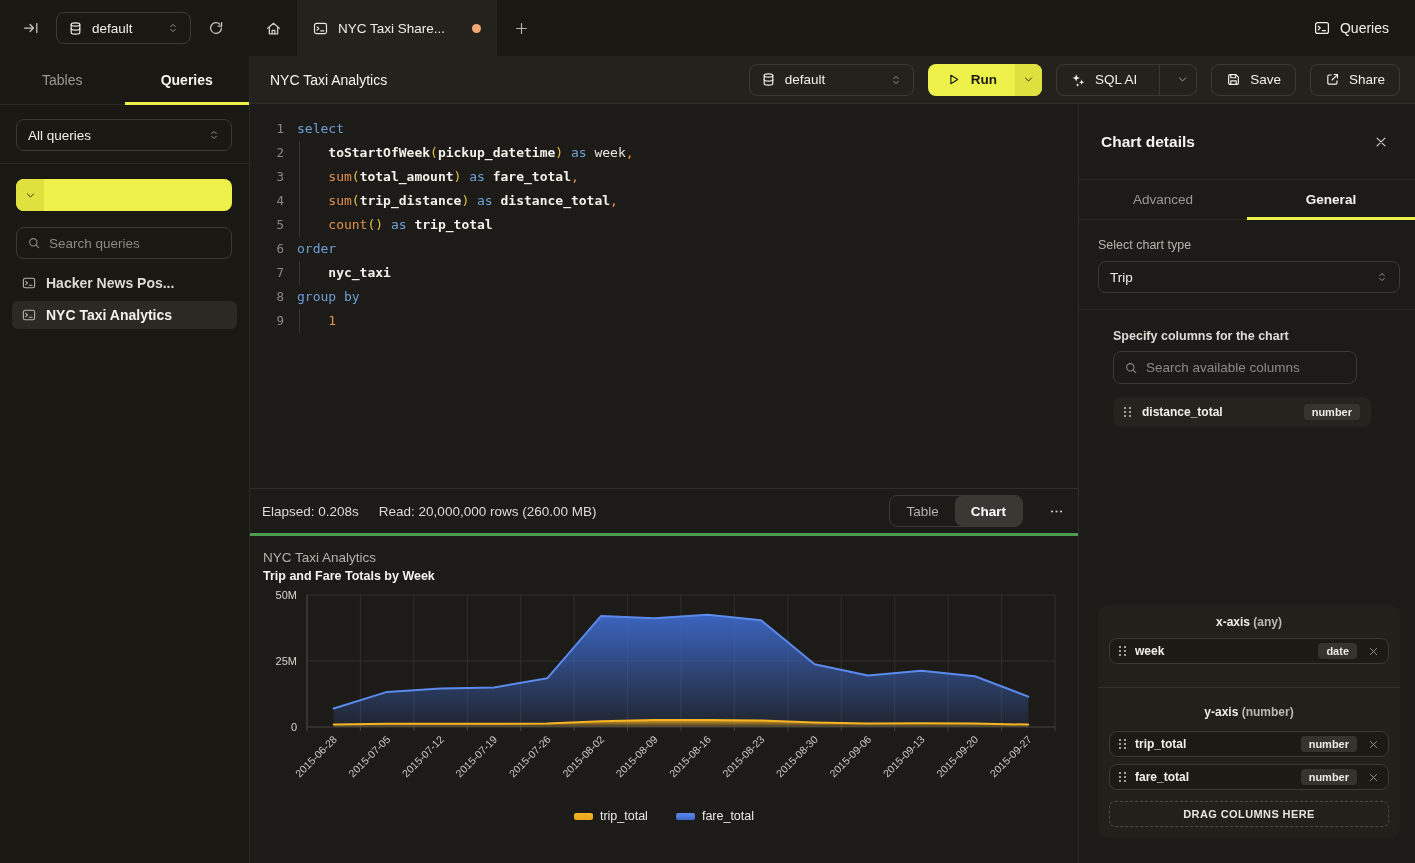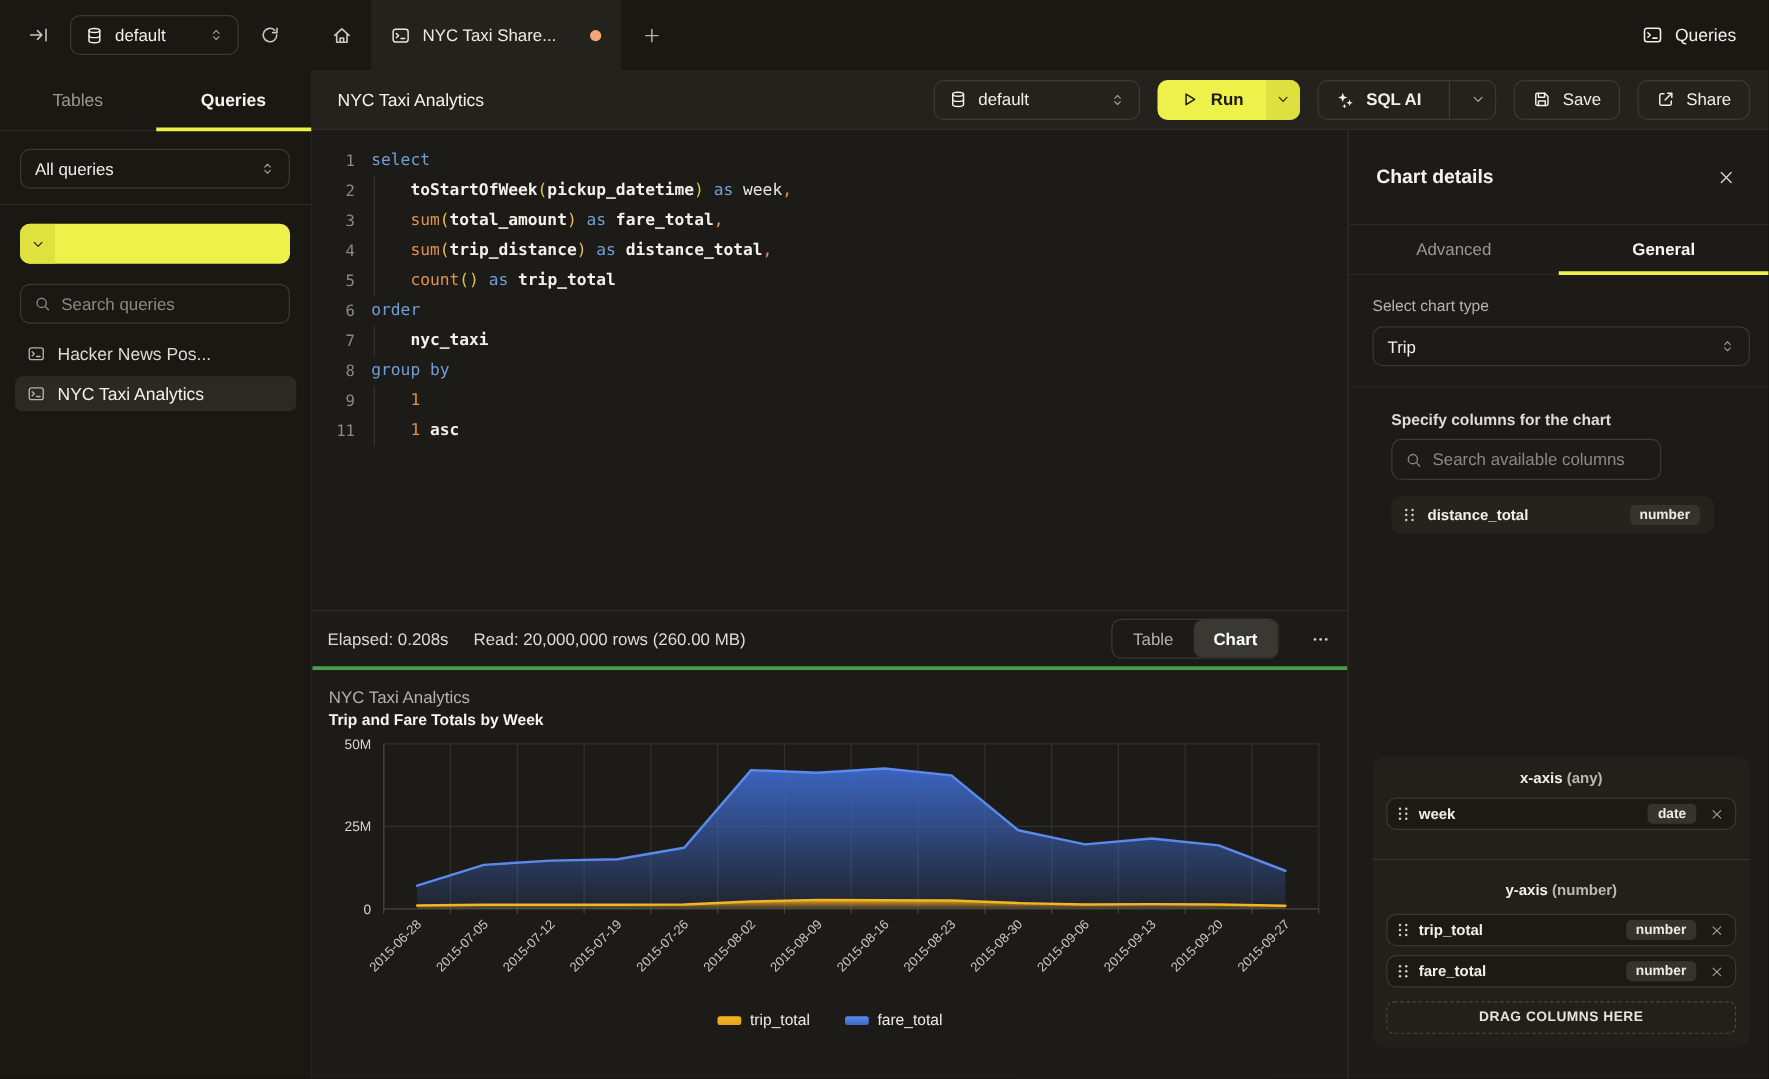--- a/index.html
+++ b/index.html
@@ -37,38 +37,38 @@
   .new-query{position:absolute;top:123px;left:16px;width:216px;height:32px;border-radius:8px;overflow:hidden;
              display:flex;background:#eff14b;color:#191910;font-weight:600;cursor:pointer;}
   .nq-main{flex:1;display:flex;align-items:center;justify-content:center;gap:9px;font-size:13.5px;}
   .nq-chev{width:28px;background:#dfe23e;display:flex;align-items:center;justify-content:center;}
   .search-box{height:32px;border:1px solid #3a3933;border-radius:8px;display:flex;align-items:center;gap:8px;
               padding:0 10px;box-sizing:border-box;color:#8b8a82;}
   .search-box input{border:none;outline:none;background:transparent;color:#e8e7e1;font-family:inherit;
                     font-size:13.5px;width:100%;padding:0;}
   .search-box input::placeholder{color:#8b8a82;}
   .search-queries{position:absolute;top:171px;left:16px;width:216px;box-sizing:border-box;}
-  .query-list{position:absolute;top:213px;left:12px;right:12px;}
+  .query-list{position:absolute;top:213px;left:12px;right:12px;font-weight:bold;}
   .query-item{height:28px;display:flex;align-items:center;gap:10px;padding:0 10px;border-radius:6px;
               font-size:14px;color:#dcdbd5;cursor:pointer;margin-bottom:4px;white-space:nowrap;}
   .query-item.active{background:#2a2924;color:#f2f1eb;}
   .query-item .icon{color:#b3b2ab;}
 
   
   .toolbar{position:absolute;left:250px;top:56px;right:0;height:48px;background:#23221d;border-bottom:1px solid #2e2d28;
            display:flex;align-items:center;gap:14px;padding:0 15px 0 20px;box-sizing:border-box;}
   .toolbar-title{font-size:14px;color:#f4f3ed;margin-right:auto;}
   .db-select-tb{width:165px;background:#23221d;}
   .run-btn{height:32px;border-radius:8px;overflow:hidden;display:flex;background:#eff14b;color:#1a1a10;cursor:pointer;}
   .run-main{display:flex;align-items:center;gap:10px;padding:0 18px;font-weight:700;font-size:13.5px;}
   .run-chev{width:27px;background:#dde03e;display:flex;align-items:center;justify-content:center;}
   .btn{height:32px;border:1px solid #3a3933;border-radius:8px;display:flex;align-items:center;gap:9px;
        padding:0 14px;box-sizing:border-box;font-size:13.5px;color:#f0efe9;cursor:pointer;background:transparent;}
   .split-btn{padding:0;}
-  .split-main{display:flex;align-items:center;gap:9px;padding:0 13px;height:100%;font-weight:bold;}
+  .split-main{display:flex;align-items:center;gap:9px;padding:0 13px;height:100%;}
   .split-divider{width:1px;height:100%;background:#3a3933;}
   .split-chev{width:27px;height:100%;display:flex;align-items:center;justify-content:center;color:#b5b4ae;}
 
   
   .main{position:absolute;left:250px;top:104px;width:828px;bottom:0;background:#1c1b17;}
   .editor{position:absolute;top:0;left:0;right:0;height:384px;padding-top:13px;box-sizing:border-box;
           font-family:"DejaVu Sans Mono",monospace;font-size:13px;cursor:text;}
   .ed-line{display:flex;height:24px;line-height:24px;}
   .gutter{width:34px;flex:none;text-align:right;padding-right:13px;color:#8b8a82;font-size:12.5px;}
   .code{white-space:pre;position:relative;}
@@ -108,21 +108,21 @@
   .panel-close{position:absolute;right:27px;top:31px;color:#d8d7d1;cursor:pointer;}
   .panel-tabs{position:absolute;top:75px;left:0;right:0;height:40px;display:flex;border-bottom:1px solid #2a2924;}
   .p-tab{flex:1;display:flex;align-items:center;justify-content:center;font-size:13.5px;color:#9a9991;position:relative;cursor:pointer;}
   .p-tab.active{color:#f4f3ed;font-weight:700;}
   .p-tab.active::after{content:"";position:absolute;left:0;right:0;bottom:-1px;height:3px;background:#eef04a;}
   .lbl{font-size:12.5px;color:#b5b4ad;}
   .lbl-chart-type{position:absolute;top:134px;left:19px;}
   .chart-type-select{position:absolute;top:157px;left:19px;width:302px;}
   .panel-div{position:absolute;top:205px;left:0;right:0;height:1px;background:#26251f;}
   .lbl-columns{position:absolute;top:225px;left:34px;font-size:12.5px;font-weight:700;color:#dddcd5;}
-  .col-search{position:absolute;top:247px;left:34px;width:216px;box-sizing:border-box;height:33px;}
+  .col-search{position:absolute;top:247px;left:34px;width:244px;box-sizing:border-box;height:33px;}
   .available-cols{position:absolute;top:293px;left:34px;width:258px;}
   .col-item{height:30px;display:flex;align-items:center;gap:11px;background:#24231d;border-radius:8px;
             padding:0 11px;box-sizing:border-box;font-size:12px;font-weight:700;color:#f0efe9;cursor:grab;}
   .badge{background:#34332d;border-radius:4px;padding:2px 8px;font-size:11px;font-weight:700;color:#eceae4;margin-left:auto;}
   .drag-dots{width:7px;height:10px;position:relative;flex:none;}
   .drag-dots::before{content:"";position:absolute;top:0;left:0;width:2px;height:2px;border-radius:50%;background:#cfcec8;
        box-shadow:0 4px 0 #cfcec8,0 8px 0 #cfcec8,5px 0 0 #cfcec8,5px 4px 0 #cfcec8,5px 8px 0 #cfcec8;}
   .axis-card{position:absolute;top:501px;left:19px;width:302px;background:#21201a;border-radius:10px;box-sizing:border-box;}
   .axis-sec{padding:10px 11px 0;}
   .axis-sec.x{border-bottom:1px solid #32312b;padding-bottom:23px;}
@@ -373,24 +373,20 @@
           <span class="gutter">7</span>
           <span class="code ind"><span class="tk-pl">    </span><span class="tk-id">nyc_taxi</span></span>
         </div>
         <div class="ed-line">
           <span class="gutter">8</span>
           <span class="code"><span class="tk-kw">group by</span></span>
         </div>
         <div class="ed-line">
           <span class="gutter">9</span>
           <span class="code ind"><span class="tk-pl">    </span><span class="tk-pun">1</span></span>
-        </div>
-        <div class="ed-line">
-          <span class="gutter">11</span>
-          <span class="code ind"><span class="tk-pl">    </span><span class="tk-pun">1</span><span class="tk-pl"> </span><span class="tk-id">asc</span></span>
         </div>
       </div>
 
     <div class="results-bar">
       <span class="meta">Elapsed: 0.208s</span>
       <span class="meta">Read: 20,000,000 rows (260.00 MB)</span>
       <div class="view-toggle">
         <div class="vt">Table</div>
         <div class="vt active">Chart</div>
       </div>

